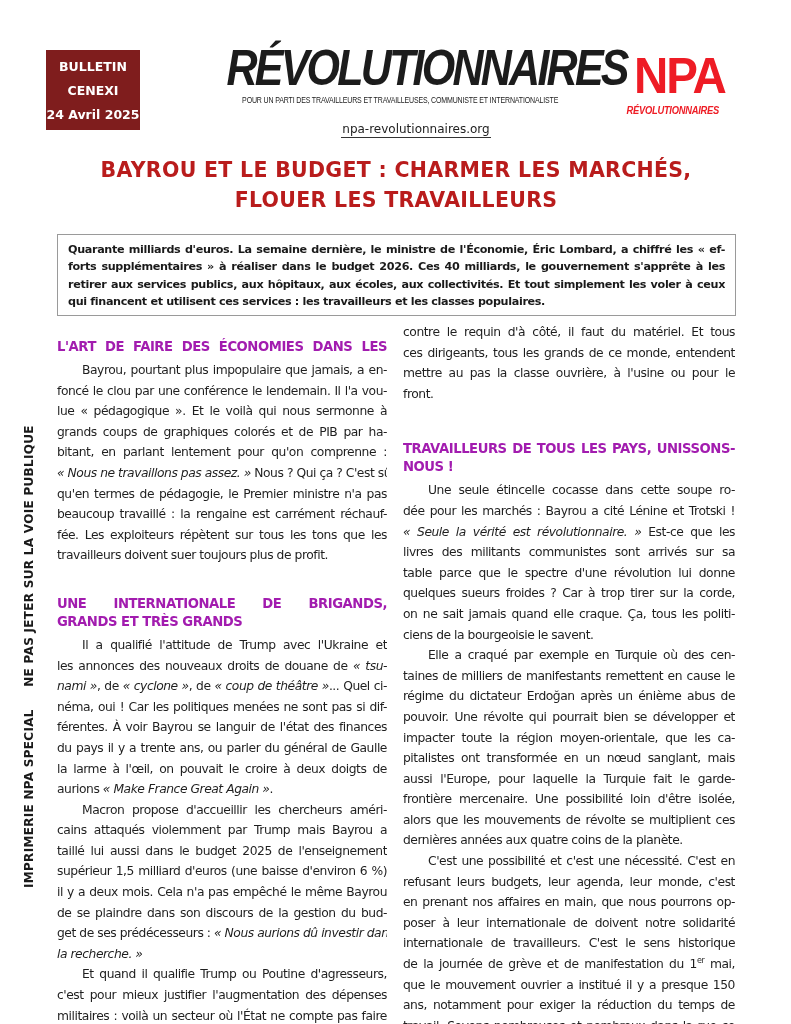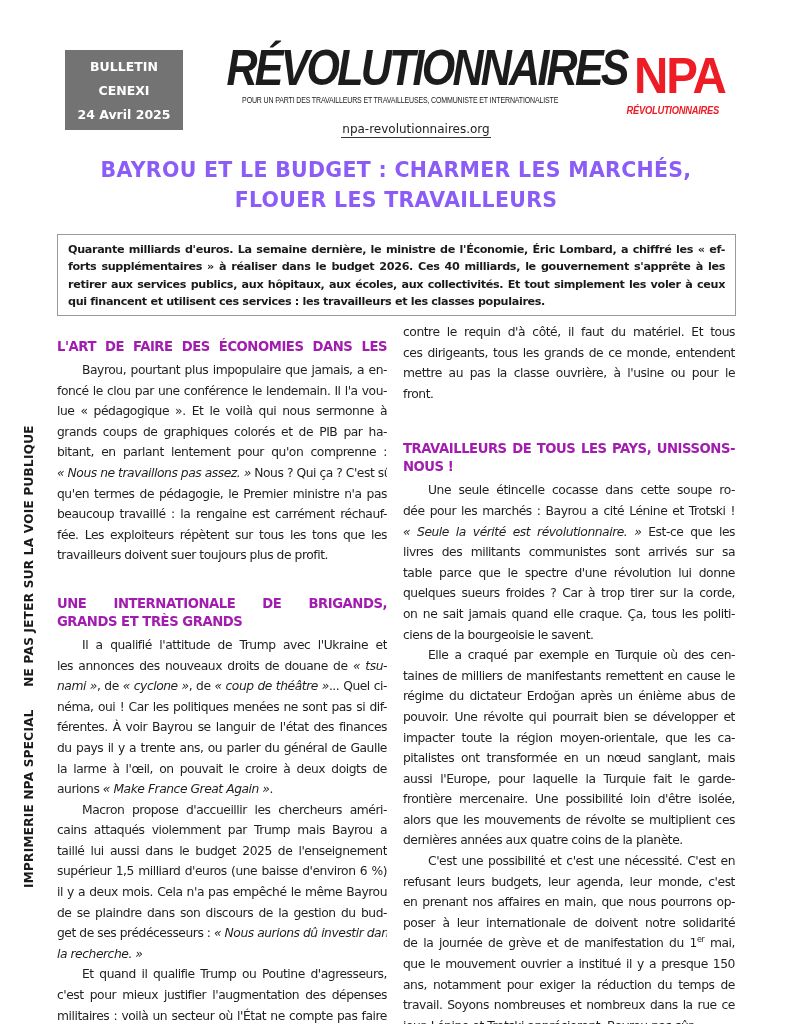--- a/index.html
+++ b/index.html
@@ -1,22 +1,22 @@
 <!DOCTYPE html>
 <html><head>
 <meta charset="utf-8">
 <style>
   * { box-sizing: border-box; margin: 0; padding: 0; }
   html, body { width: 791px; height: 1024px; background: #ffffff; overflow: hidden; }
   body { position: relative; font-family: "DejaVu Sans", sans-serif; color: #1a1a1a; }
 
   
   .badge {
-    position: absolute; left: 65px; top: 50px; width: 118px; height: 80px;
-    background: #737373; color: #fff; text-align: center;
+    position: absolute; left: 46px; top: 50px; width: 94px; height: 80px;
+    background: #7f1d1d; color: #fff; text-align: center;
     font-family: "DejaVu Sans", sans-serif; font-weight: bold; font-size: 12.5px;
     display: flex; flex-direction: column; justify-content: space-around; padding: 4px 0;
   }
   .masthead {
     position: absolute; left: 199px; top: 42px; width: 392px; text-align: center;
   }
   .masthead-title {
     font-family: "Liberation Sans", sans-serif; font-weight: bold; font-style: italic;
     font-size: 50px; letter-spacing: -3.2px; color: #1c1c1c; line-height: 52px;
     transform: scaleX(0.86); transform-origin: center; white-space: nowrap;
@@ -42,21 +42,21 @@
   .npa-small {
     font-family: "Liberation Sans", sans-serif; font-weight: bold; font-style: italic;
     font-size: 11px; display: block; margin-top: 4px; transform: scaleX(0.85); white-space: nowrap;
     letter-spacing: -0.3px;
   }
 
   
   .headline {
     position: absolute; left: 60px; top: 155px; width: 672px; text-align: center;
     font-family: "DejaVu Sans", sans-serif; font-size: 20.5px; line-height: 30px;
-    color: #8b5cf6; letter-spacing: 0.3px;
+    color: #b91c1c; letter-spacing: 0.3px;
   }
   .headline span { display: block; }
 
   
   .summary {
     position: absolute; left: 57px; top: 234px; width: 679px; height: 82px;
     border: 1px solid #9a9a9a; padding: 6px 10px 0 10px;
   }
   .summary-line {
     display: block; font-family: "DejaVu Sans", sans-serif; font-weight: bold;
@@ -226,19 +226,20 @@
     <span class="ln">aussi l'Europe, pour laquelle la Turquie fait le garde-</span>
     <span class="ln">frontière mercenaire. Une possibilité loin d'être isolée,</span>
     <span class="ln">alors que les mouvements de révolte se multiplient ces</span>
     <span class="ln last">dernières années aux quatre coins de la planète.</span>
   </div>
   <div class="para">
     <span class="ln indent">C'est une possibilité et c'est une nécessité. C'est en</span>
     <span class="ln">refusant leurs budgets, leur agenda, leur monde, c'est</span>
     <span class="ln">en prenant nos affaires en main, que nous pourrons op-</span>
     <span class="ln">poser à leur internationale de doivent notre solidarité</span>
+    <span class="ln">internationale de travailleurs. C'est le sens historique</span>
     <span class="ln"><span>de la journée de grève et de manifestation du 1</span><sup>er</sup><span> mai,</span></span>
     <span class="ln">que le mouvement ouvrier a institué il y a presque 150</span>
     <span class="ln">ans, notamment pour exiger la réduction du temps de</span>
     <span class="ln">travail. Soyons nombreuses et nombreux dans la rue ce</span>
     <span class="ln last">jour. Lénine et Trotski apprécieront. Bayrou pas sûr.</span>
   </div>
 </div>
 
 </body></html>

